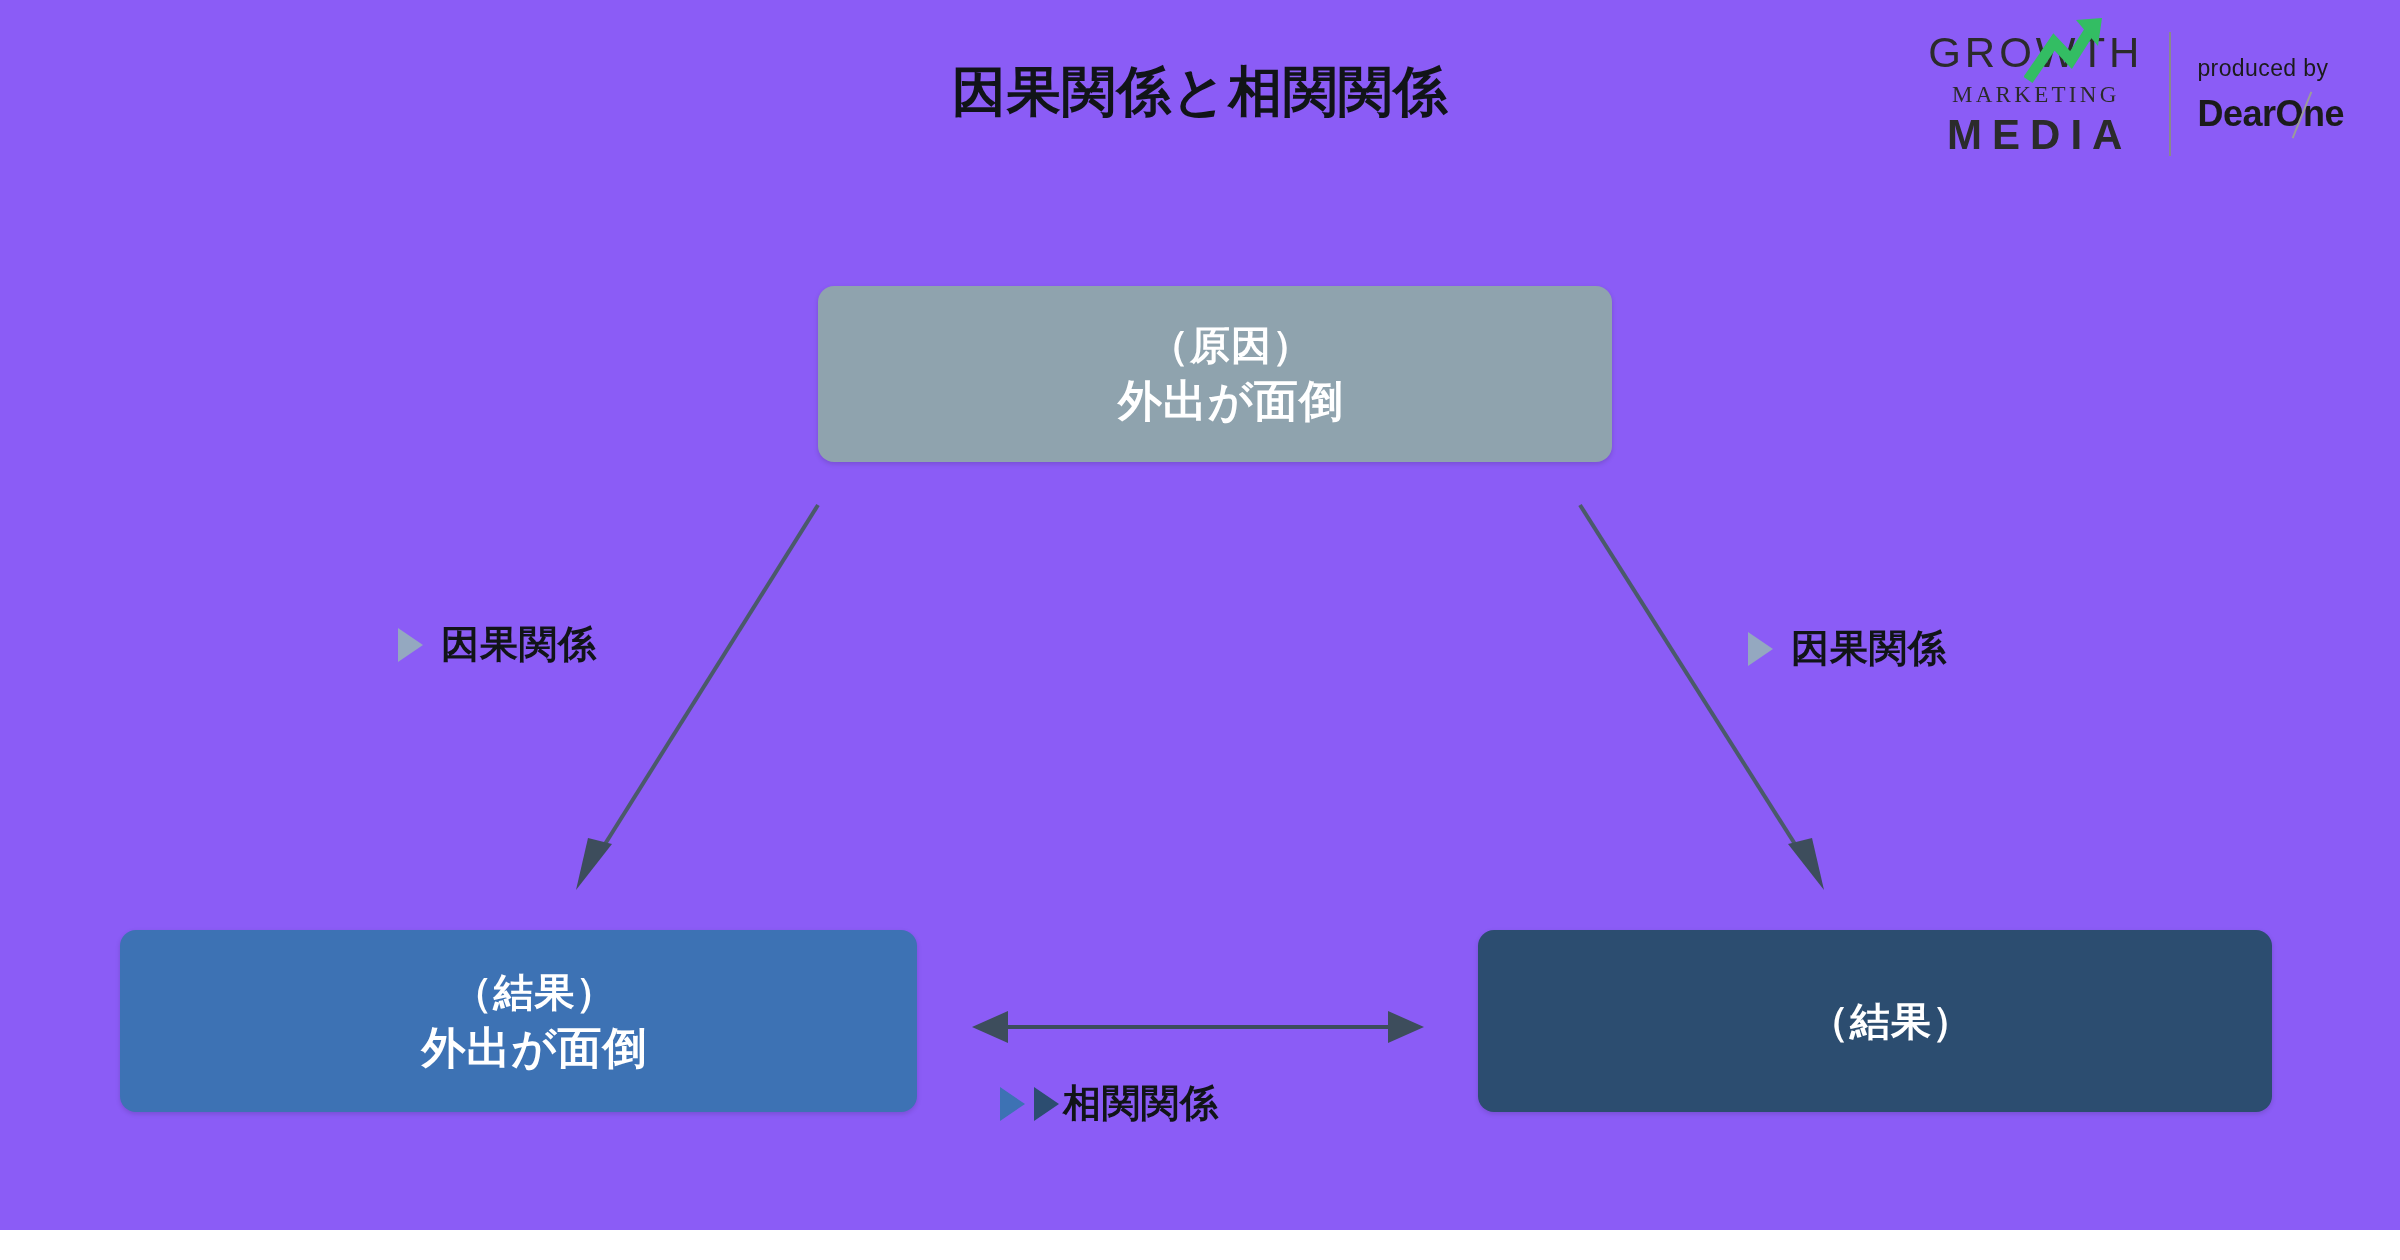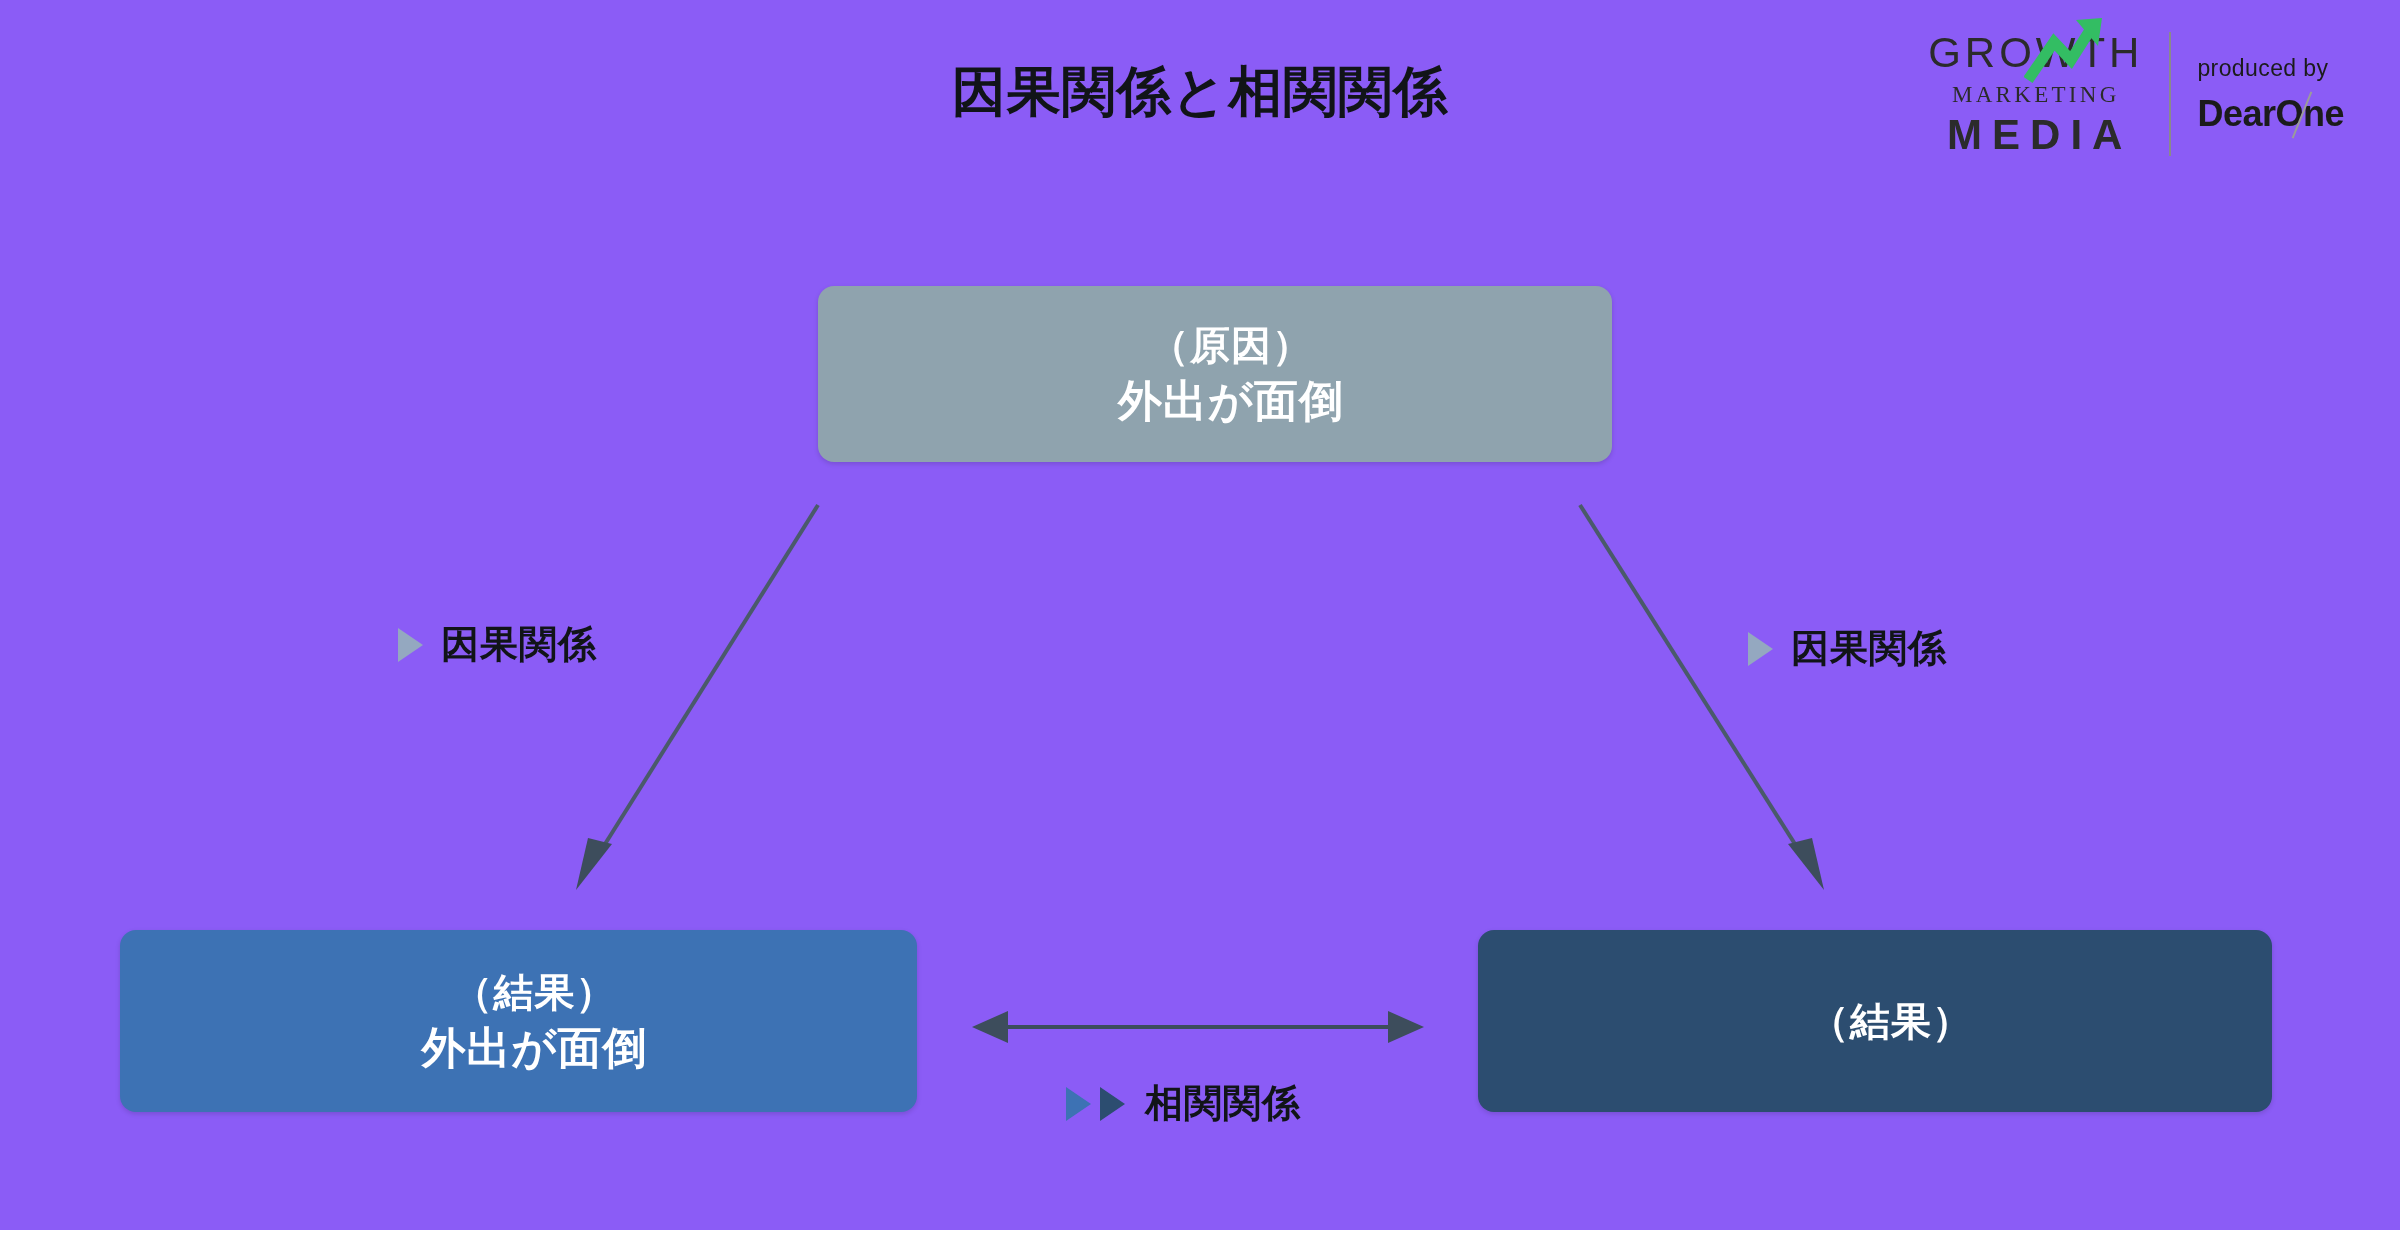--- a/index.html
+++ b/index.html
@@ -184,21 +184,21 @@
     border-top: 17px solid transparent;
     border-bottom: 17px solid transparent;
     border-left: 25px solid #94a8c0;
   }
   .tri.mid { border-left-color: #3d72b4; }
   .tri.dark { border-left-color: #2c4d70; }
   .tri-pair { display: flex; align-items: center; gap: 9px; }
 
   #label-causal-left  { left: 398px;  top: 619px; }
   #label-causal-right { left: 1748px; top: 623px; }
-  #label-correlation  { left: 1066px; top: 1078px; gap: 20px; }
+  #label-correlation  { left: 1000px; top: 1078px; gap: 4px; }
 </style>
 </head>
 <body>
 
 <div class="slide">
 
   <div class="page-title">因果関係と相関関係</div>
 
   <div class="logo-lockup">
     <div class="gm-logo">

